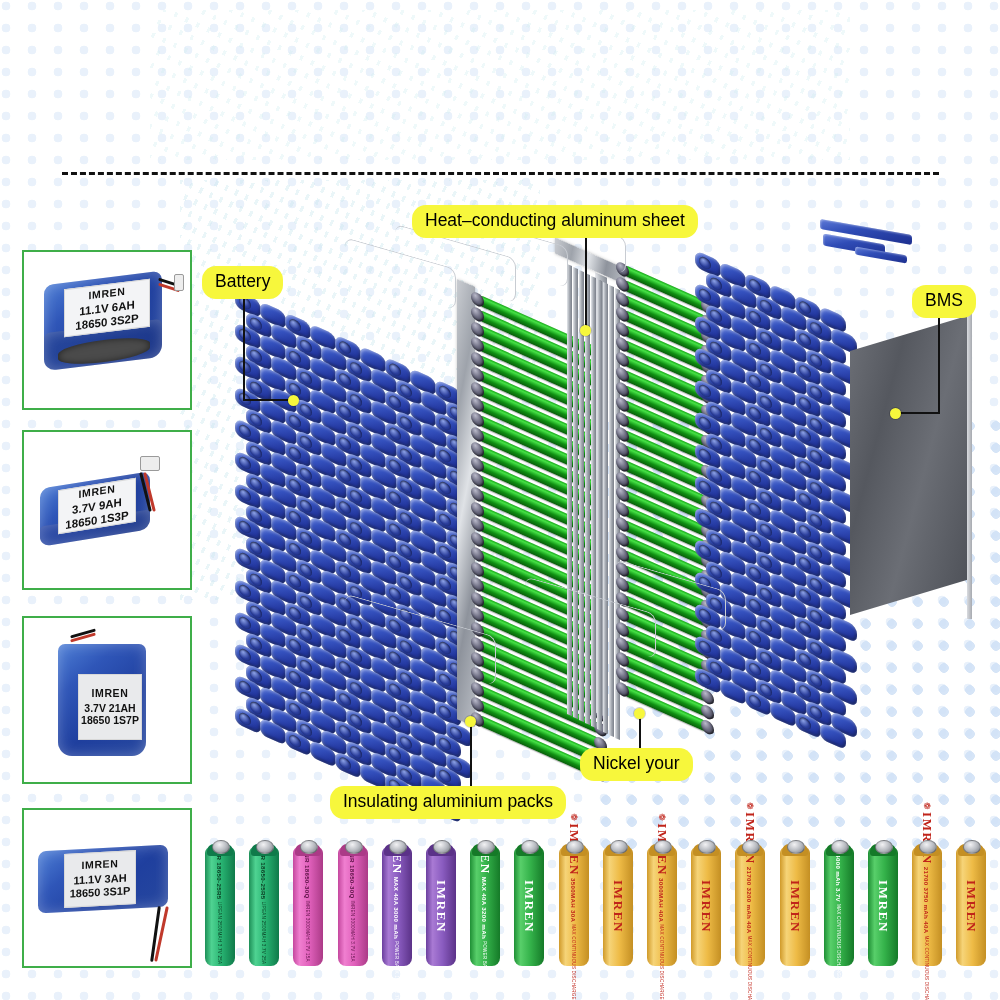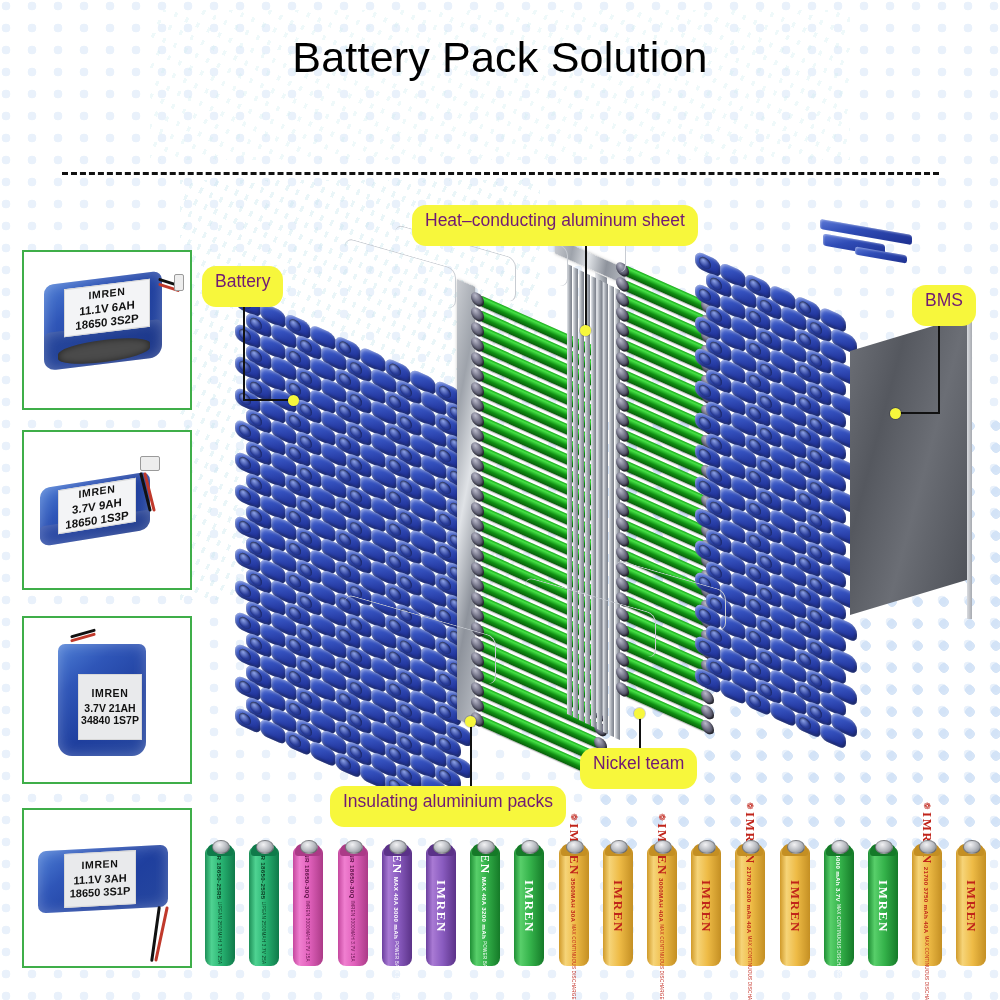--- a/index.html
+++ b/index.html
@@ -143,22 +143,22 @@
   .top-rail{
     position:absolute;
     background:linear-gradient(160deg,#5e7ad8 0%,#2f4cb6 40%,#1d2f8f 100%);
     border-radius:3px;
     box-shadow:inset 1px 1px 2px rgba(255,255,255,.35);
   }
 
   
   .callout{position:absolute;z-index:9;}
   .callout-text{
-    display:inline-block;background:#f7f73c;color:#701a75;
-    font-size:17.5px;line-height:1;padding:7px 13px 16px;border-radius:14px;white-space:nowrap;
+    display:inline-block;background:#f7f73c;color:#000000;
+    font-size:17.5px;line-height:1;padding:7px 13px 8px;border-radius:14px;white-space:nowrap;
   }
   .leader{position:absolute;background:#111;z-index:8;}
   .dot{
     position:absolute;width:11px;height:11px;border-radius:50%;
     background:#f7f73c;box-shadow:0 0 0 1px rgba(0,0,0,.18);z-index:9;
   }
 
   
   #cell-row{position:absolute;left:0;top:838px;width:1000px;height:150px;z-index:6;}
   .bcell{position:absolute;top:0;width:30px;height:128px;}
@@ -189,21 +189,20 @@
 </style>
 </head>
 <body>
 
 <div id="bg-dots"></div>
 <div id="bg-dots-strong"></div>
 <div id="bg-stripes"></div>
 <div id="bg-stripes-top"></div>
 
 <div id="header">
-  <h1 id="page-title">Battery Pack Solution</h1>
 </div>
 <div id="divider"></div>
 
 <div class="product-card" id="card-0">
   <div class="pc-stage">
     <div class="pack-body" style="left:20px;top:26px;width:118px;height:78px;transform:skewY(-7deg);"></div>
     <div class="pack-body" style="left:20px;top:74px;width:118px;height:38px;border-radius:6px 6px 12px 12px;transform:skewY(-7deg);background:linear-gradient(140deg,#27489f,#1b3587);"></div>
     <div class="pack-end" style="left:34px;top:88px;width:92px;height:22px;transform:skewY(-7deg);"></div>
     <div class="pack-label" style="left:40px;top:32px;width:84px;height:46px;transform:skewY(-7deg);">
       <div class="pl-brand">IMREN</div>
@@ -230,21 +229,21 @@
     <div class="connector" style="left:116px;top:24px;width:18px;height:13px;"></div>
   </div>
 </div>
 
 <div class="product-card" id="card-2">
   <div class="pc-stage">
     <div class="pack-body" style="left:34px;top:26px;width:88px;height:112px;border-radius:7px 7px 14px 14px;"></div>
     <div class="pack-label" style="left:54px;top:56px;width:62px;height:64px;background:#e9eaec;">
       <div class="pl-brand">IMREN</div>
       <div class="pl-l1" style="font-size:10.5px;">3.7V  21AH</div>
-      <div class="pl-l2" style="font-size:10.5px;">34840  1S7P</div>
+      <div class="pl-l2" style="font-size:10.5px;">18650  1S7P</div>
     </div>
     <div class="wire" style="left:46px;top:14px;width:26px;height:3px;transform:rotate(-16deg);"></div>
     <div class="wire wire-red" style="left:46px;top:18px;width:26px;height:3px;transform:rotate(-16deg);"></div>
   </div>
 </div>
 
 <div class="product-card" id="card-3">
   <div class="pc-stage">
     <div class="pack-body" style="left:14px;top:38px;width:130px;height:62px;border-radius:8px;transform:skewY(-3deg);"></div>
     <div class="pack-label" style="left:40px;top:42px;width:70px;height:52px;background:#e9eaec;transform:skewY(-3deg);">
@@ -1156,21 +1155,21 @@
 <div class="dot" style="left:580px;top:325px;"></div>
 
 <div class="callout" style="left:912px;top:285px;">
   <span class="callout-text">BMS</span>
 </div>
 <div class="leader" style="left:938px;top:315px;width:2px;height:99px;"></div>
 <div class="leader" style="left:898px;top:412px;width:42px;height:2px;"></div>
 <div class="dot" style="left:890px;top:408px;"></div>
 
 <div class="callout" style="left:580px;top:748px;">
-  <span class="callout-text">Nickel team</span>
+  <span class="callout-text">Nickel your</span>
 </div>
 <div class="leader" style="left:639px;top:718px;width:2px;height:34px;"></div>
 <div class="dot" style="left:634px;top:708px;"></div>
 
 <div class="callout" style="left:330px;top:786px;">
   <span class="callout-text">Insulating aluminium packs</span>
 </div>
 <div class="leader" style="left:470px;top:726px;width:2px;height:64px;"></div>
 <div class="dot" style="left:465px;top:716px;"></div>
 

